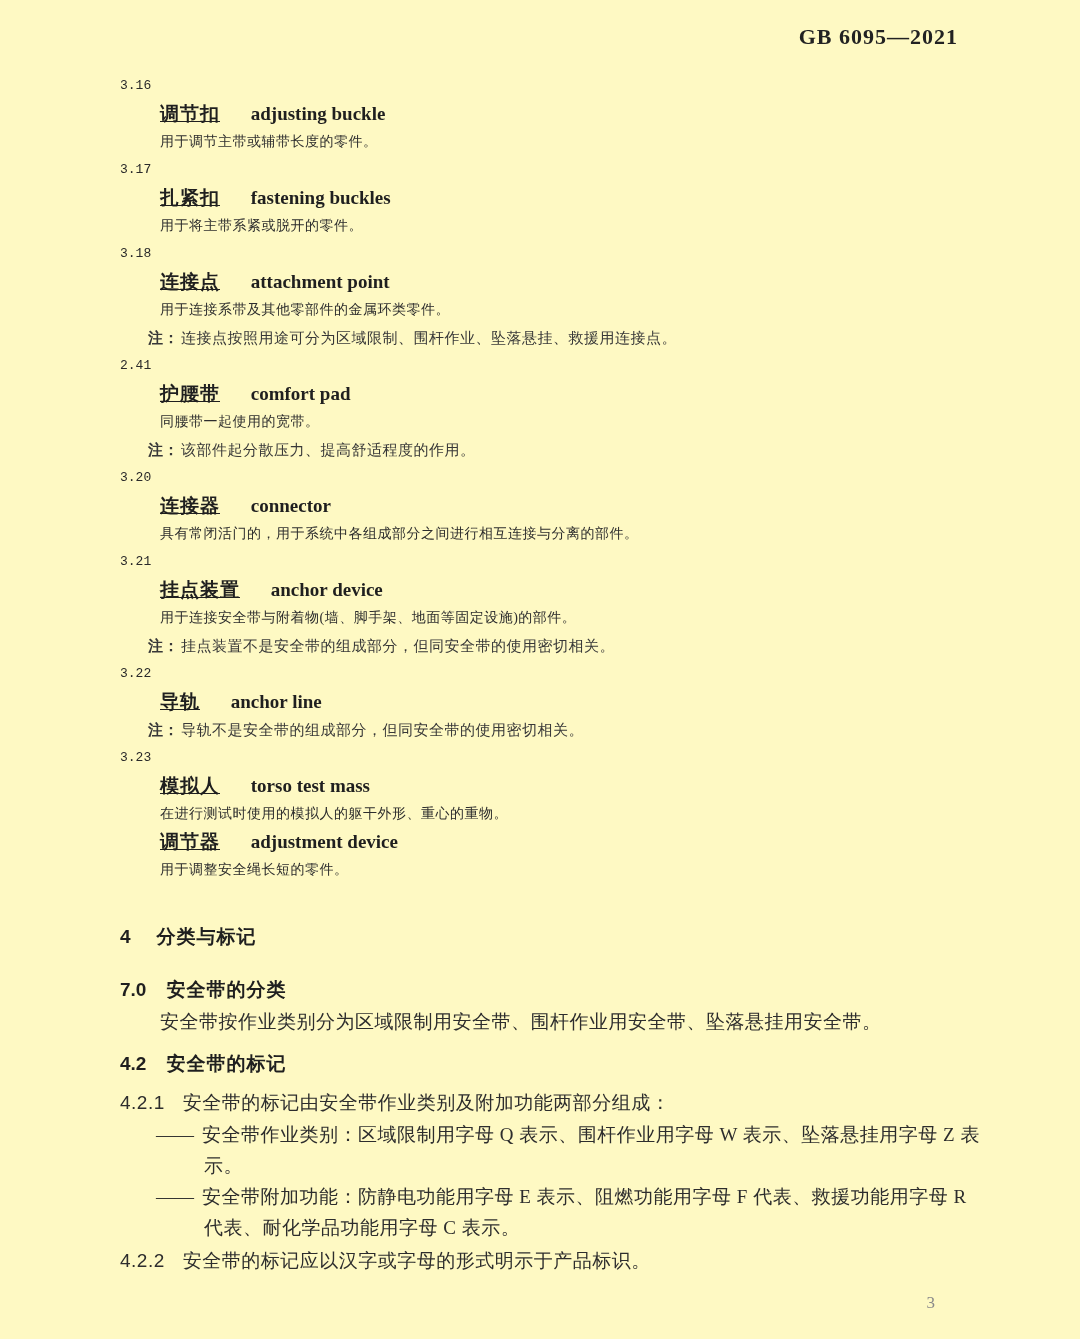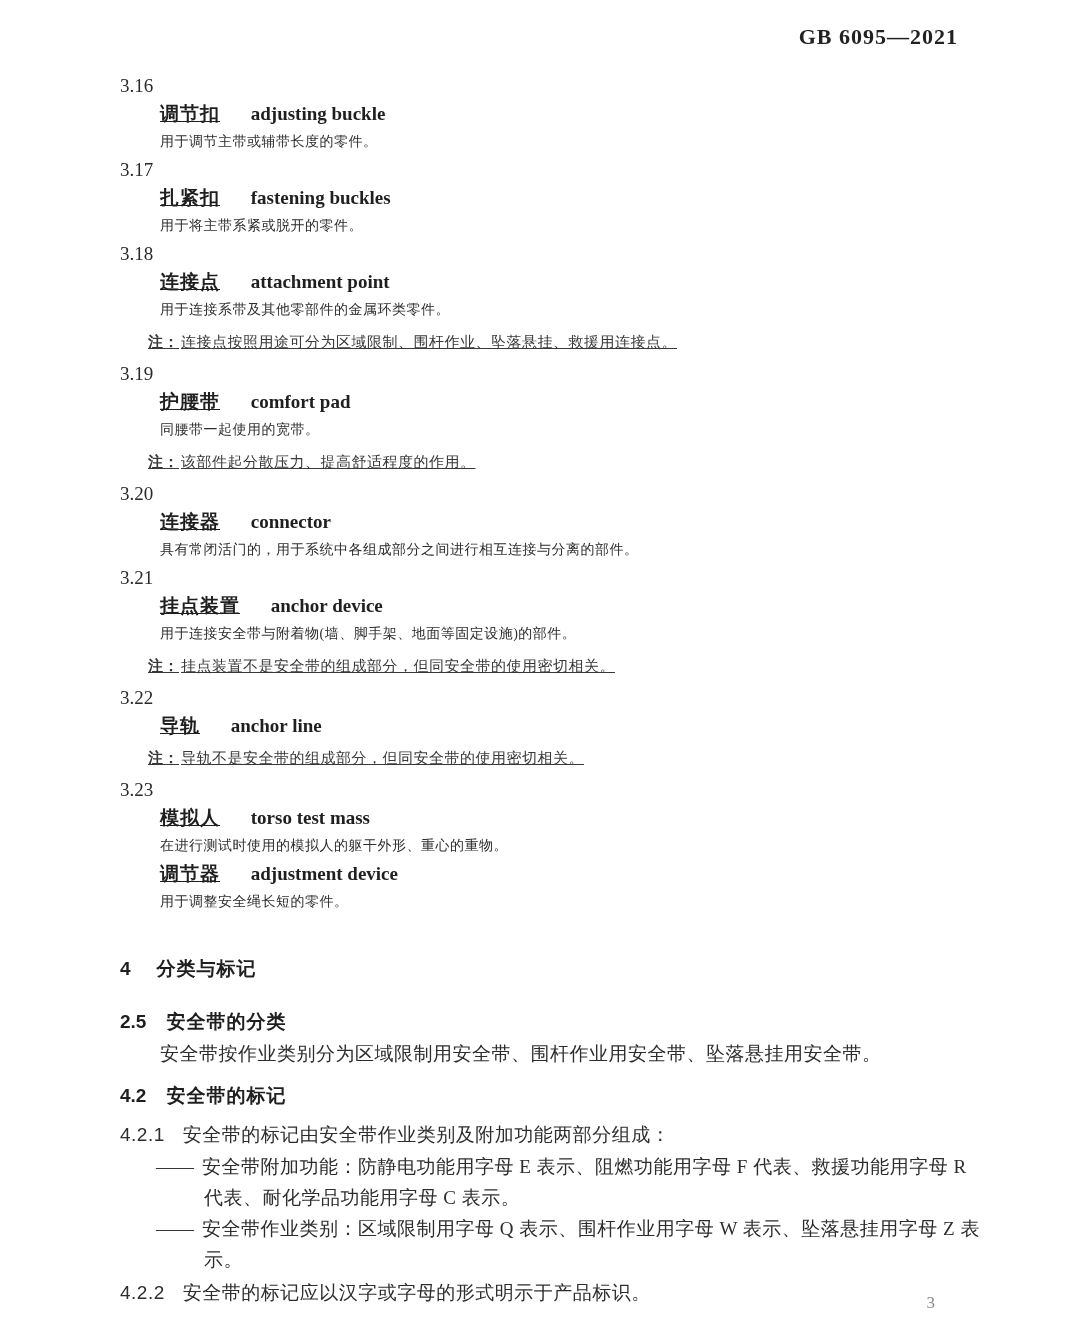--- a/index.html
+++ b/index.html
@@ -2,21 +2,21 @@
 <html><head>
 <meta charset="utf-8">
 <style>
   html, body { margin: 0; padding: 0; }
   body { background: #e9e9e9; }
   .page {
     position: relative;
     width: 1080px;
     height: 1339px;
     margin: 0 auto;
-    background: #ffffff;
+    background: #fef9c3;
     color: #2d2d2d;
     font-family: "Liberation Serif", serif;
     overflow: hidden;
   }
   .doc-header {
     position: absolute;
     top: 24px;
     right: 122px;
     font-family: "Liberation Serif", serif;
     font-weight: bold;
@@ -25,22 +25,22 @@
     color: #222;
   }
   .content {
     position: absolute;
     top: 72px;
     left: 120px;
     width: 870px;
   }
   
   .term-number {
-    font-family: Liberation Serif, serif;
-    font-size: 19px;
+    font-family: Liberation Mono, monospace;
+    font-size: 13px;
     line-height: 28px;
     color: #2a2a2a;
   }
   .term-line {
     padding-left: 40px;
     line-height: 28px;
     font-size: 19px;
     font-weight: bold;
     color: #1f1f1f;
   }
@@ -48,24 +48,23 @@
   .term-line .en { font-family: "Liberation Serif", serif; margin-left: 26px; }
   .definition {
     padding-left: 40px;
     font-size: 14px;
     line-height: 28px;
     letter-spacing: 0.5px;
   }
   .note {
     padding-left: 28px;
     font-size: 15px;
-    line-height: 36px;
+    line-height: 28px;
     color: #383838;
     letter-spacing: 0.5px;
-    text-decoration: underline;
   }
   .note .note-label {
     font-family: "Liberation Sans", sans-serif;
     font-weight: bold;
     margin-right: 2px;
   }
   
   .s4-heading {
     margin-top: 38px;
     font-family: "Liberation Sans", sans-serif;
@@ -155,21 +154,21 @@
         <span class="zh">连接点</span>
         <span class="en">attachment point</span>
       </div>
       <div class="definition">用于连接系带及其他零部件的金属环类零件。</div>
       <div class="note">
         <span class="note-label">注：</span><span>连接点按照用途可分为区域限制、围杆作业、坠落悬挂、救援用连接点。</span>
       </div>
     </section>
 
     <section>
-      <div class="term-number">3.19</div>
+      <div class="term-number">2.41</div>
       <div class="term-line">
         <span class="zh">护腰带</span>
         <span class="en">comfort pad</span>
       </div>
       <div class="definition">同腰带一起使用的宽带。</div>
       <div class="note">
         <span class="note-label">注：</span><span>该部件起分散压力、提高舒适程度的作用。</span>
       </div>
     </section>
 
@@ -221,36 +220,36 @@
       </div>
       <div class="definition">用于调整安全绳长短的零件。</div>
     </section>
 
     <section>
       <div class="s4-heading">
         <span class="h-num">4</span><span>分类与标记</span>
       </div>
 
       <div class="sub-heading">
-        <span class="h-num">2.5</span><span>安全带的分类</span>
+        <span class="h-num">7.0</span><span>安全带的分类</span>
       </div>
       <div class="s4-body">安全带按作业类别分为区域限制用安全带、围杆作业用安全带、坠落悬挂用安全带。</div>
 
       <div class="sub-heading second">
         <span class="h-num">4.2</span><span>安全带的标记</span>
       </div>
 
       <div class="numbered-para">
         <span class="p-num">4.2.1</span><span>安全带的标记由安全带作业类别及附加功能两部分组成：</span>
       </div>
       <div class="dash-item">
+        <span class="dash">——</span><span>安全带作业类别：区域限制用字母 Q 表示、围杆作业用字母 W 表示、坠落悬挂用字母 Z 表示。</span>
+      </div>
+      <div class="dash-item">
         <span class="dash">——</span><span>安全带附加功能：防静电功能用字母 E 表示、阻燃功能用字母 F 代表、救援功能用字母 R 代表、耐化学品功能用字母 C 表示。</span>
-      </div>
-      <div class="dash-item">
-        <span class="dash">——</span><span>安全带作业类别：区域限制用字母 Q 表示、围杆作业用字母 W 表示、坠落悬挂用字母 Z 表示。</span>
       </div>
 
       <div class="numbered-para last">
         <span class="p-num">4.2.2</span><span>安全带的标记应以汉字或字母的形式明示于产品标识。</span>
       </div>
     </section>
 
   </div>
 
   <div class="page-number">3</div>

